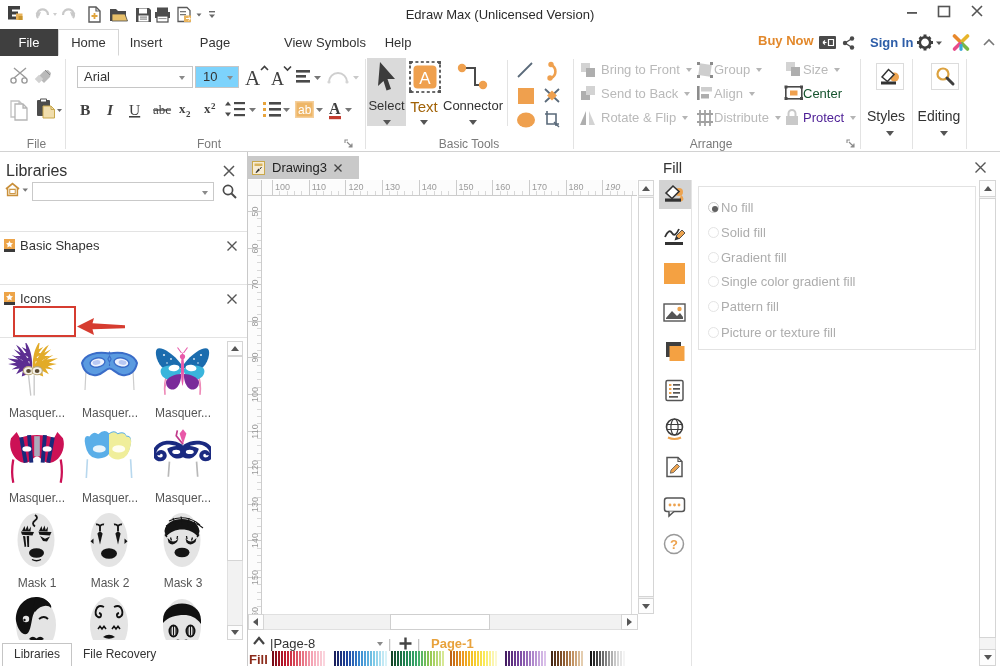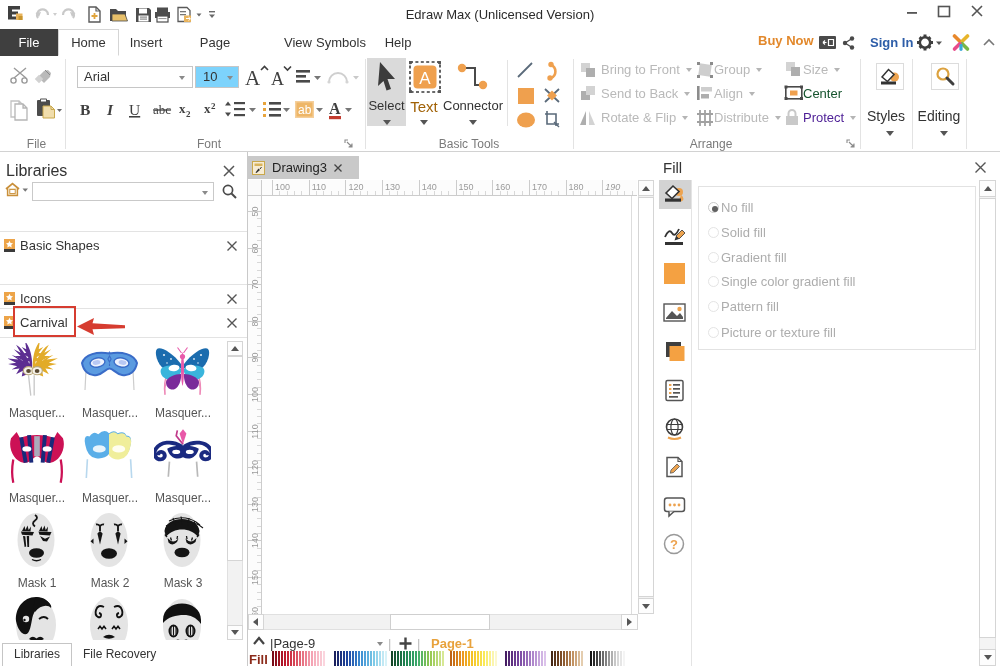--- a/index.html
+++ b/index.html
@@ -339,31 +339,20 @@
         <path d="M1.5 1.5 l9 9 M10.5 1.5 l-9 9" stroke="#555" stroke-width="1.4"></path>
       </svg>
 </div>
 <div class="librow" style="top:284px;">
 <svg class="a" style="left:4px;top:7px;" width="11" height="13" viewBox="0 0 11 13">
         <rect x="0" y="0" width="11" height="10" fill="#eda448"></rect>
         <rect x="0" y="10" width="11" height="3" fill="#3a3a3a"></rect>
         <path d="M5.5 1.8 l1.1 2.2 2.4 .3 -1.75 1.7 .45 2.4 -2.2 -1.2 -2.2 1.2 .45 -2.4 -1.75 -1.7 2.4 -.3 z" fill="#fff"></path>
       </svg>
 <div class="name">Icons</div>
-<svg style="position:absolute;right:9px;top:8px;" width="12" height="12" viewBox="0 0 12 12">
-        <path d="M1.5 1.5 l9 9 M10.5 1.5 l-9 9" stroke="#555" stroke-width="1.4"></path>
-      </svg>
-</div>
-<div class="librow" style="top:308px;">
-<svg class="a" style="left:4px;top:7px;" width="11" height="13" viewBox="0 0 11 13">
-        <rect x="0" y="0" width="11" height="10" fill="#eda448"></rect>
-        <rect x="0" y="10" width="11" height="3" fill="#3a3a3a"></rect>
-        <path d="M5.5 1.8 l1.1 2.2 2.4 .3 -1.75 1.7 .45 2.4 -2.2 -1.2 -2.2 1.2 .45 -2.4 -1.75 -1.7 2.4 -.3 z" fill="#fff"></path>
-      </svg>
-<div class="name">Carnival</div>
 <svg style="position:absolute;right:9px;top:8px;" width="12" height="12" viewBox="0 0 12 12">
         <path d="M1.5 1.5 l9 9 M10.5 1.5 l-9 9" stroke="#555" stroke-width="1.4"></path>
       </svg>
 </div>
 <div class="a" style="left:0;top:337px;width:247px;height:1px;background:#e3e3e3;"></div>
 <div class="a" style="left:13px;top:306px;width:63px;height:31px;border:2px solid #d63c30;"></div>
 <svg class="a" style="left:77px;top:317px;" width="49" height="18" viewBox="0 0 49 18">
       <path d="M0 9.5 L17 1 L15.5 6.3 L48 8.2 L48 11.2 L15.5 12.2 L17 18 Z" fill="#d63c30"></path>
     </svg>
 <svg class="a" style="left:8px;top:343px;" width="57" height="58" viewBox="0 0 57 58">
@@ -732,21 +721,21 @@
       <path d="M6 1 L1 5 L6 9 Z" fill="#555"></path>
     </svg>
 <div class="a" style="left:621px;top:614px;width:17px;height:16px;background:#fdfdfd;border:1px solid #d5d5d5;"></div>
 <svg class="a" style="left:626px;top:617px;" width="7" height="10" viewBox="0 0 7 10">
       <path d="M1 1 L6 5 L1 9 Z" fill="#555"></path>
     </svg>
 <div class="a" style="left:390px;top:614px;width:100px;height:16px;background:#fff;border:1px solid #cfcfcf;"></div>
 <svg class="a" style="left:252px;top:636px;" width="14" height="10" viewBox="0 0 14 10">
       <path d="M2 8 L7 2 L12 8" stroke="#444" stroke-width="2.2" fill="none"></path>
     </svg>
-<div class="a" style="left:270px;top:636px;font-size:13px;color:#333;">|Page-9</div>
+<div class="a" style="left:270px;top:636px;font-size:13px;color:#333;">|Page-8</div>
 <span class="car a" style="left:377px;top:642px;"></span>
 <div class="a" style="left:388px;top:636px;font-size:13px;color:#bbb;">|</div>
 <svg class="a" style="left:398px;top:636px;" width="15" height="15" viewBox="0 0 15 15">
       <path d="M7.5 1.5 v12 M1.5 7.5 h12" stroke="#444" stroke-width="2.4"></path>
     </svg>
 <div class="a" style="left:417px;top:636px;font-size:13px;color:#bbb;">|</div>
 <div class="a" style="left:431px;top:636px;font-size:13px;font-weight:bold;color:#e8a23c;">Page-1</div>
 <div class="a" style="left:249px;top:652px;font-size:13px;font-weight:bold;color:#8b2a1a;">Fill</div>
 <div class="a" style="left:272px;top:651px;width:54px;height:15px;background:linear-gradient(to right,#7a0c18 0px 2px,#fff 2px 3px,#8a0f1d 3px 5px,#fff 5px 6px,#9b1221 6px 8px,#fff 8px 9px,#ab1426 9px 11px,#fff 11px 12px,#bc172b 12px 14px,#fff 14px 15px,#c62437 15px 17px,#fff 17px 18px,#cd3346 18px 20px,#fff 20px 21px,#d54354 21px 23px,#fff 23px 24px,#dc5263 24px 26px,#fff 26px 27px,#e26272 27px 29px,#fff 29px 30px,#e77383 30px 32px,#fff 32px 33px,#ec8393 33px 35px,#fff 35px 36px,#f094a4 36px 38px,#fff 38px 39px,#f4a3b3 39px 41px,#fff 41px 42px,#f6b0be 42px 44px,#fff 44px 45px,#f8bcc8 45px 47px,#fff 47px 48px,#f9c9d3 48px 50px,#fff 50px 51px,#fbd5de 51px 53px,#fff 53px 54px);"></div>
 <div class="a" style="left:334px;top:651px;width:54px;height:15px;background:linear-gradient(to right,#1a205e 0px 2px,#fff 2px 3px,#1b296e 3px 5px,#fff 5px 6px,#1c327d 6px 8px,#fff 8px 9px,#1d3b8d 9px 11px,#fff 11px 12px,#1e449c 12px 14px,#fff 14px 15px,#2352a9 15px 17px,#fff 17px 18px,#2a63b5 18px 20px,#fff 20px 21px,#3173c0 21px 23px,#fff 23px 24px,#3884cc 24px 26px,#fff 26px 27px,#4393d4 27px 29px,#fff 29px 30px,#51a1d9 30px 32px,#fff 32px 33px,#5fafde 33px 35px,#fff 35px 36px,#6dbde2 36px 38px,#fff 38px 39px,#7ecae7 39px 41px,#fff 41px 42px,#94d4eb 42px 44px,#fff 44px 45px,#aadef0 45px 47px,#fff 47px 48px,#c1e8f4 48px 50px,#fff 50px 51px,#d7f2f8 51px 53px,#fff 53px 54px);"></div>

